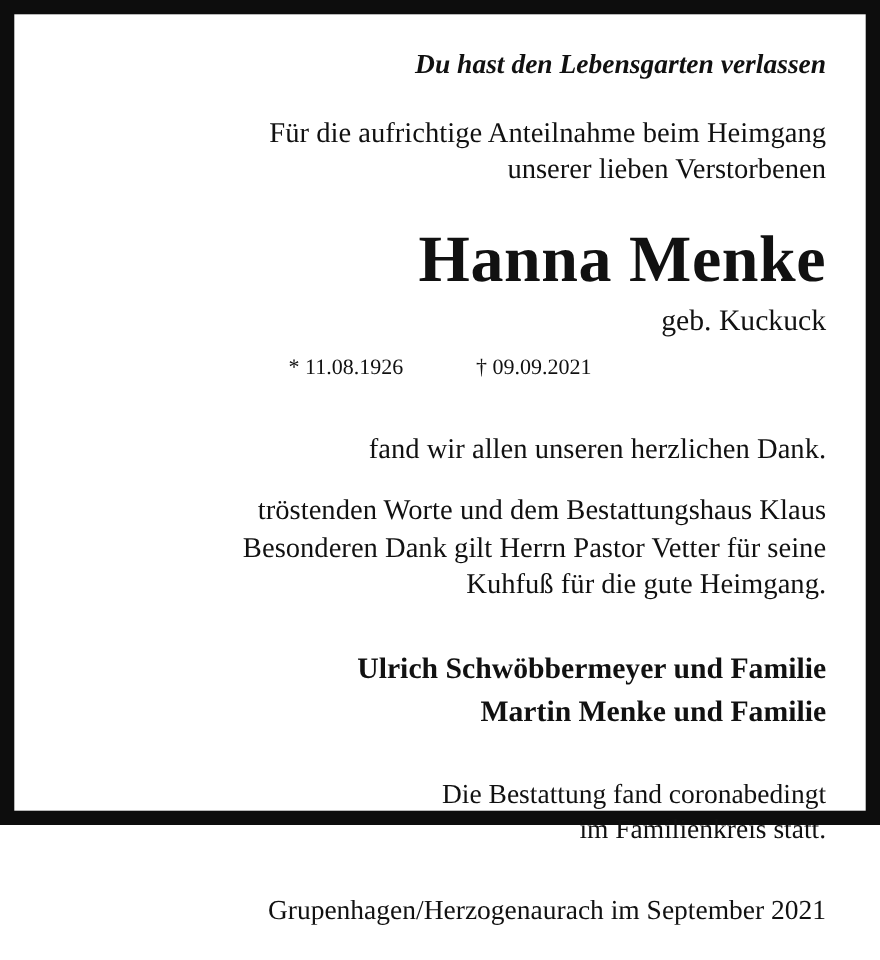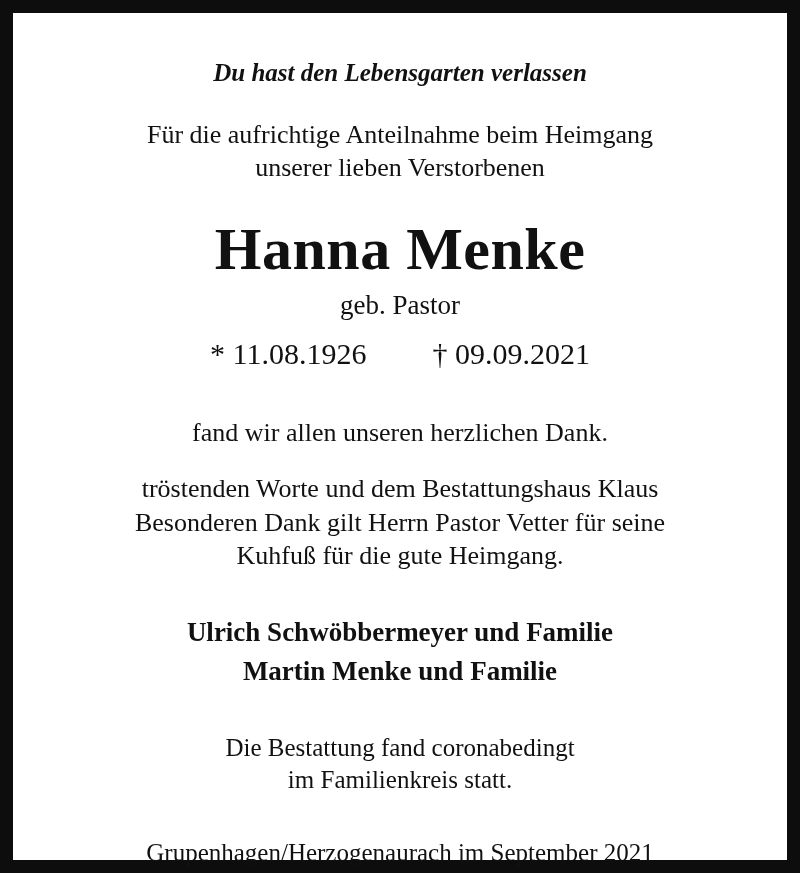--- a/index.html
+++ b/index.html
@@ -9,26 +9,26 @@
   }
   body {
     width: 800px;
     height: 873px;
     font-family: "Liberation Serif", serif;
     color: #111111;
   }
   .obituary {
     box-sizing: border-box;
     width: 800px;
-    height: 873px;
+    height: 750px;
     background: #ffffff;
     border: 13px solid #0d0d0d;
-    padding: 30px 36px 10px 36px;
+    padding: 16px 36px 10px 36px;
     display: block;
-    text-align: center;
+    text-align: right;
   }
   .verse {
     font-style: italic;
     font-weight: bold;
     font-size: 25px;
     line-height: 1.28;
     margin-top: 14px;
     margin-bottom: 0;
   }
   .verse-line { display: block; }
@@ -48,21 +48,21 @@
     margin-top: 34px;
     margin-bottom: 0;
   }
   .maiden {
     font-size: 27px;
     line-height: 1.2;
     margin-top: 8px;
   }
   .dates {
     margin-top: 16px;
-    font-size: 30px;
+    font-size: 20px;
     display: flex;
     justify-content: center;
     gap: 66px;
   }
   .dates span { white-space: nowrap; }
 
   .thanks {
     font-size: 26px;
     margin-top: 46px;
     line-height: 1.25;
@@ -103,21 +103,21 @@
   <div class="verse">
     <span class="verse-line">Du hast den Lebensgarten verlassen</span>
   </div>
 
   <div class="intro">
     <span class="intro-line">Für die aufrichtige Anteilnahme beim Heimgang</span>
     <span class="intro-line">unserer lieben Verstorbenen</span>
   </div>
 
   <div class="name">Hanna Menke</div>
-  <div class="maiden">geb. Pastor</div>
+  <div class="maiden">geb. Kuckuck</div>
 
   <div class="dates">
     <span>* 11.08.1926</span>
     <span>† 09.09.2021</span>
   </div>
 
   <div class="thanks">fand wir allen unseren herzlichen Dank.</div>
 
   <div class="special-thanks">
     <span class="special-thanks-line">tröstenden Worte und dem Bestattungshaus Klaus</span>

